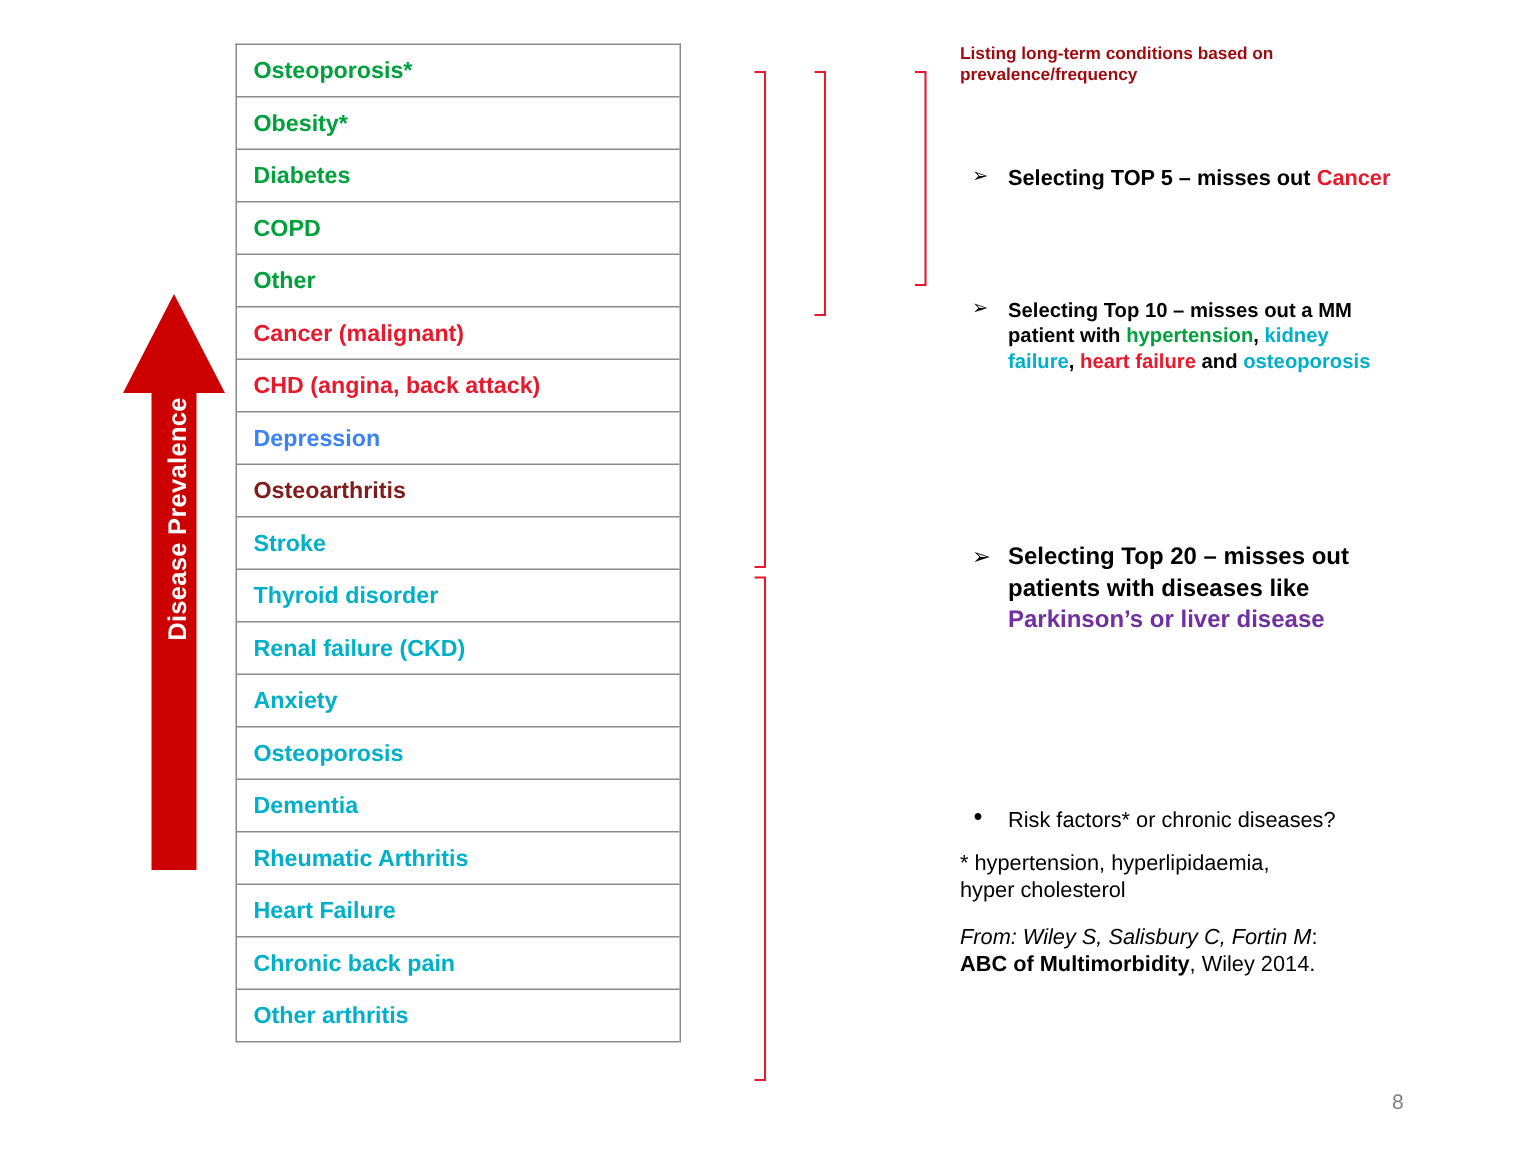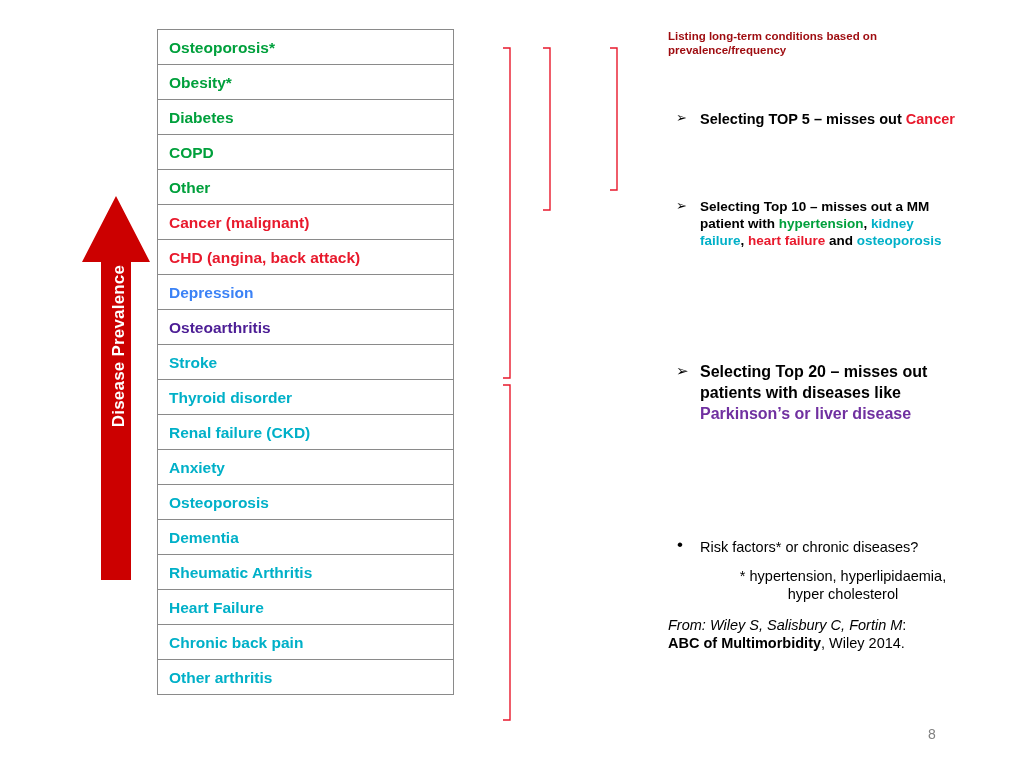--- a/index.html
+++ b/index.html
@@ -27,36 +27,36 @@
   .cond-row{
     height:35px;line-height:35px;
     border-bottom:1px solid #8a8a8a;
     padding-left:11px;box-sizing:border-box;
     font-size:15.5px;font-weight:bold;
     white-space:nowrap;overflow:hidden;
   }
   
   #brackets{position:absolute;left:495px;top:30px;width:130px;height:700px;}
   
-  #right-col{position:absolute;left:668px;top:30px;width:350px;}
+  #right-col{position:absolute;left:640px;top:30px;width:350px;}
   .note-title{
     font-size:11.5px;font-weight:bold;color:#9e0b0f;line-height:1.18;
     margin-bottom:0;
   }
   .bullet-item{position:relative;padding-left:32px;}
   .bullet-arrow{
     position:absolute;left:8px;top:0;font-size:13px;color:#000;
     font-family:"DejaVu Sans", sans-serif;
   }
   .b1{position:absolute;left:0;top:80px;width:350px;font-size:14.5px;font-weight:bold;line-height:1.3;}
   .b2{position:absolute;left:0;top:168px;width:330px;font-size:13.5px;font-weight:bold;line-height:1.27;}
   .b3{position:absolute;left:0;top:332px;width:330px;font-size:16px;font-weight:bold;line-height:1.3;}
   .b4{position:absolute;left:0;top:508px;width:350px;font-size:14.5px;line-height:1.3;}
   .b4 .dot{position:absolute;left:9px;top:-2px;font-size:17px;line-height:1;}
-  .foot1{position:absolute;left:0;top:538px;width:350px;font-size:14.5px;line-height:1.22;text-align:center;}
+  .foot1{position:absolute;left:0;top:538px;width:350px;font-size:14.5px;line-height:1.22;}
   .foot2{position:absolute;left:0;top:587px;width:350px;font-size:14.5px;line-height:1.22;}
   .ital{font-style:italic;}
   .bold{font-weight:bold;}
   
   .c-green{color:#00a03c;}
   .c-red{color:#e8192c;}
   .c-cyan{color:#00b0c8;}
   .c-purple{color:#7030a0;}
   .c-black{color:#000000;}
   #page-number{
@@ -77,21 +77,21 @@
 
 <div id="condition-list">
   <div class="cond-row"><span style="color:#00a03c">Osteoporosis*</span></div>
   <div class="cond-row"><span style="color:#00a03c">Obesity*</span></div>
   <div class="cond-row"><span style="color:#00a03c">Diabetes</span></div>
   <div class="cond-row"><span style="color:#00a03c">COPD</span></div>
   <div class="cond-row"><span style="color:#00a03c">Other</span></div>
   <div class="cond-row"><span style="color:#e8192c">Cancer (malignant)</span></div>
   <div class="cond-row"><span style="color:#e8192c">CHD (angina, back attack)</span></div>
   <div class="cond-row"><span style="color:#3b82f6">Depression</span></div>
-  <div class="cond-row"><span style="color:#4c1d95">Osteoarthritis</span></div>
+  <div class="cond-row"><span style="color:#7f1d1d">Osteoarthritis</span></div>
   <div class="cond-row"><span style="color:#00b0c8">Stroke</span></div>
   <div class="cond-row"><span style="color:#00b0c8">Thyroid disorder</span></div>
   <div class="cond-row"><span style="color:#00b0c8">Renal failure (CKD)</span></div>
   <div class="cond-row"><span style="color:#00b0c8">Anxiety</span></div>
   <div class="cond-row"><span style="color:#00b0c8">Osteoporosis</span></div>
   <div class="cond-row"><span style="color:#00b0c8">Dementia</span></div>
   <div class="cond-row"><span style="color:#00b0c8">Rheumatic Arthritis</span></div>
   <div class="cond-row"><span style="color:#00b0c8">Heart Failure</span></div>
   <div class="cond-row"><span style="color:#00b0c8">Chronic back pain</span></div>
   <div class="cond-row"><span style="color:#00b0c8">Other arthritis</span></div>

